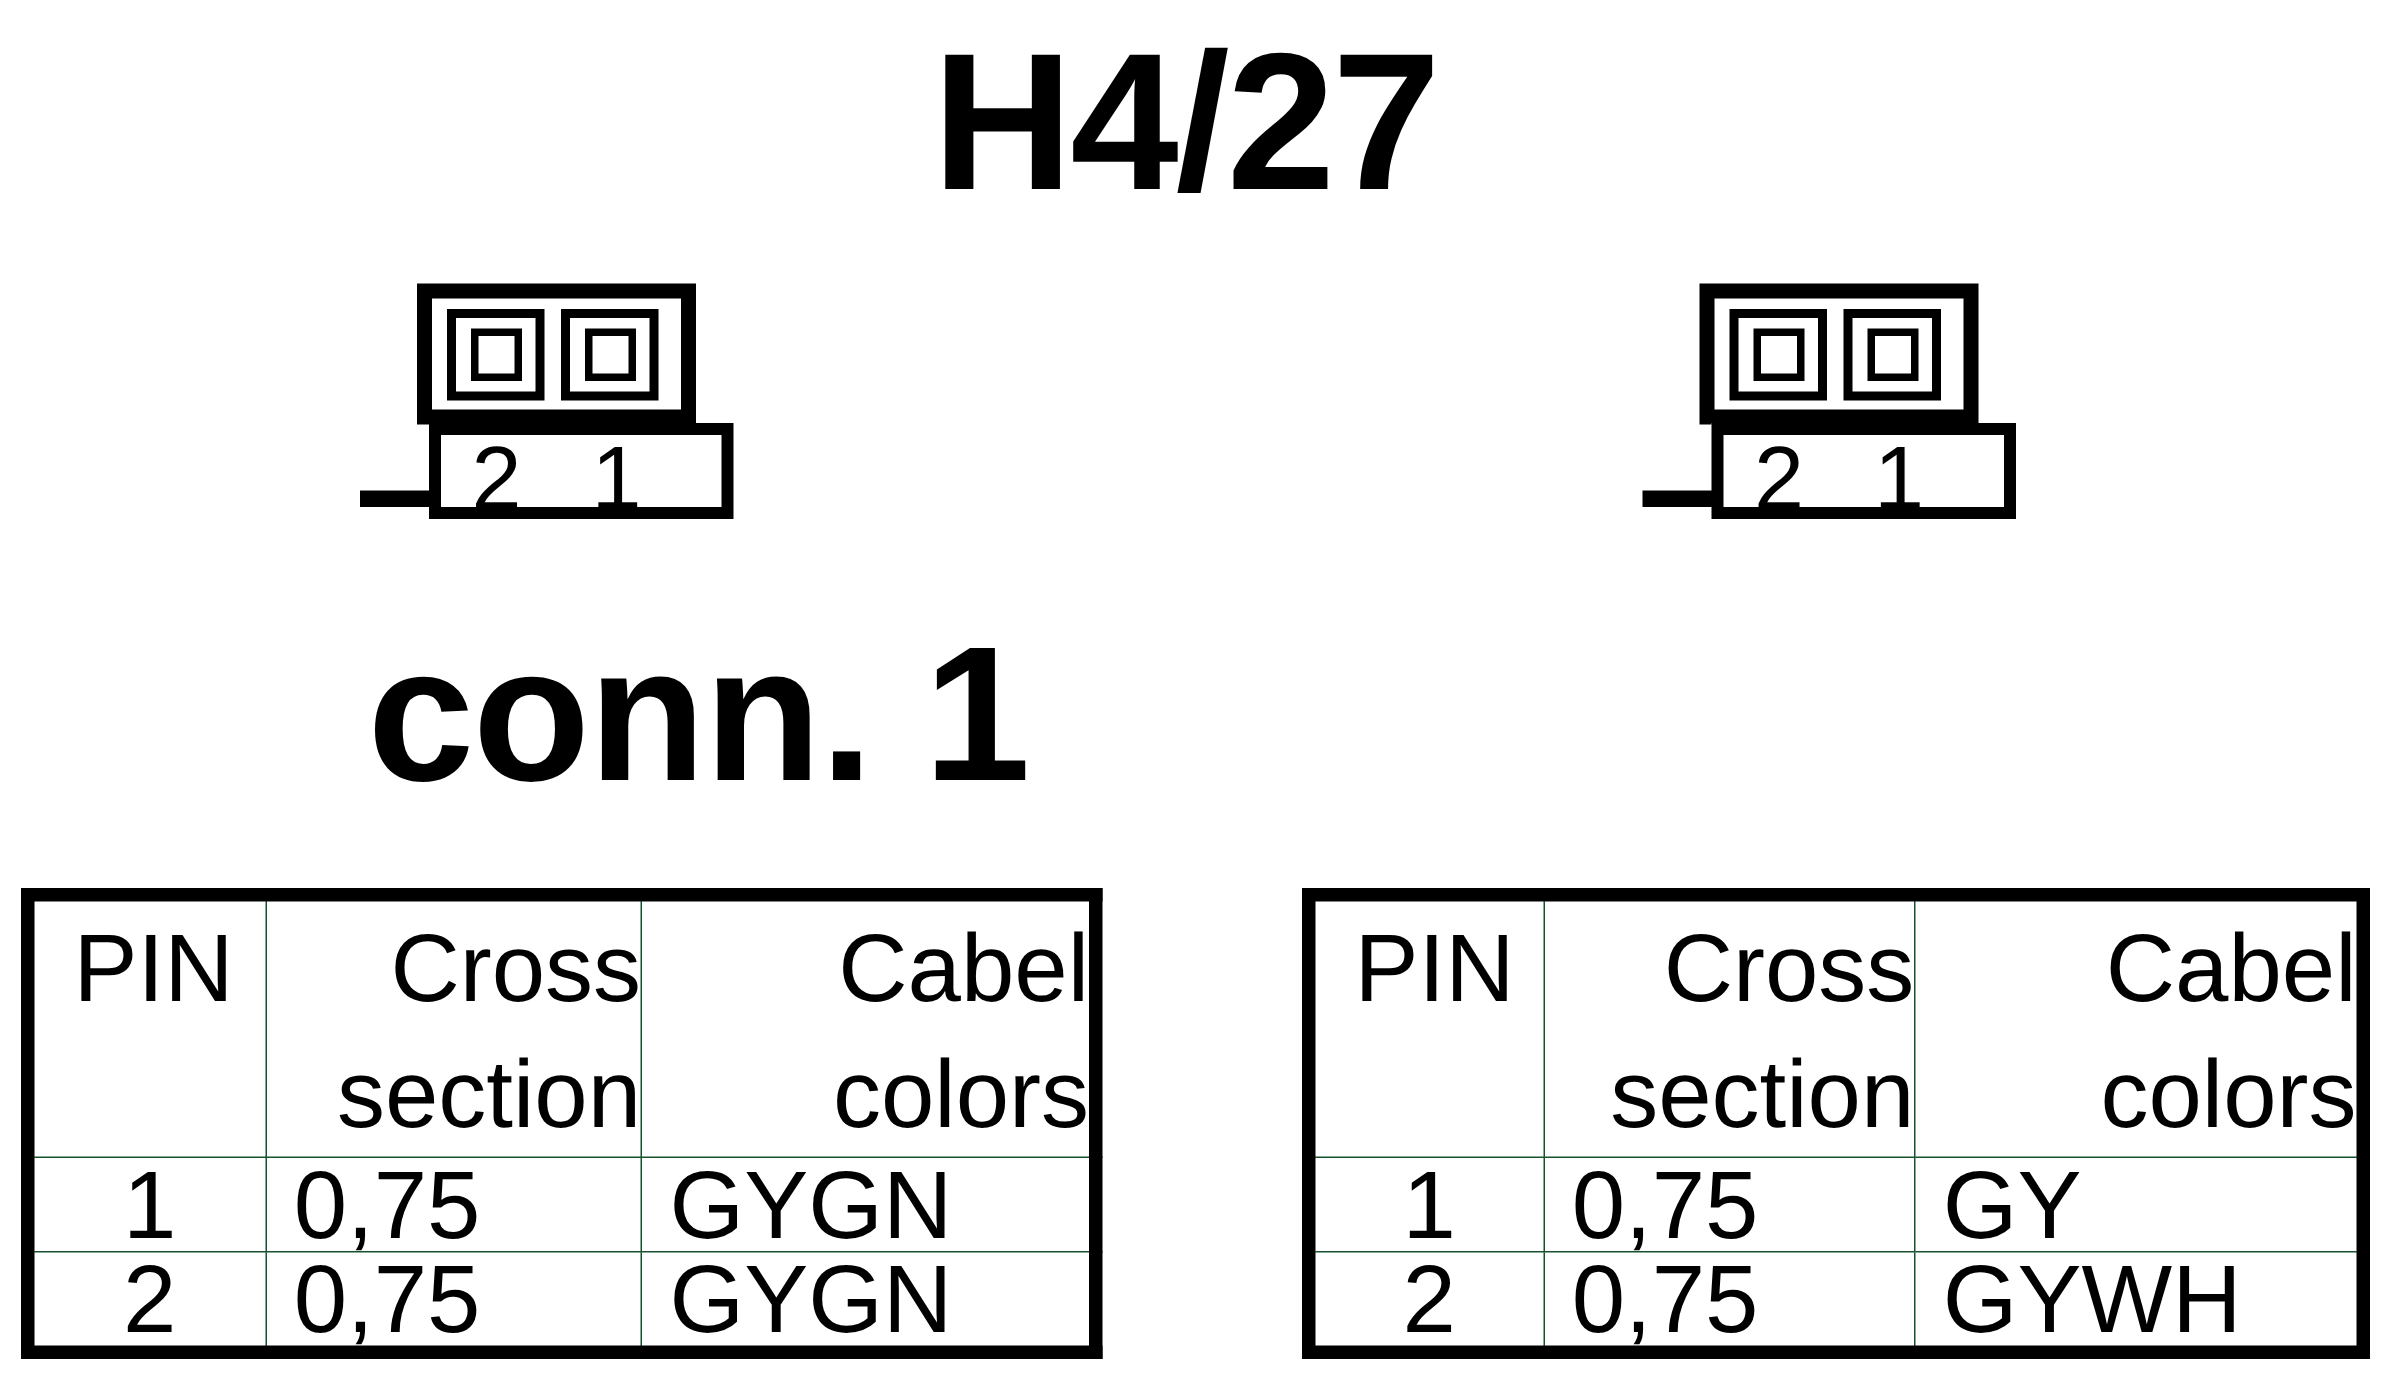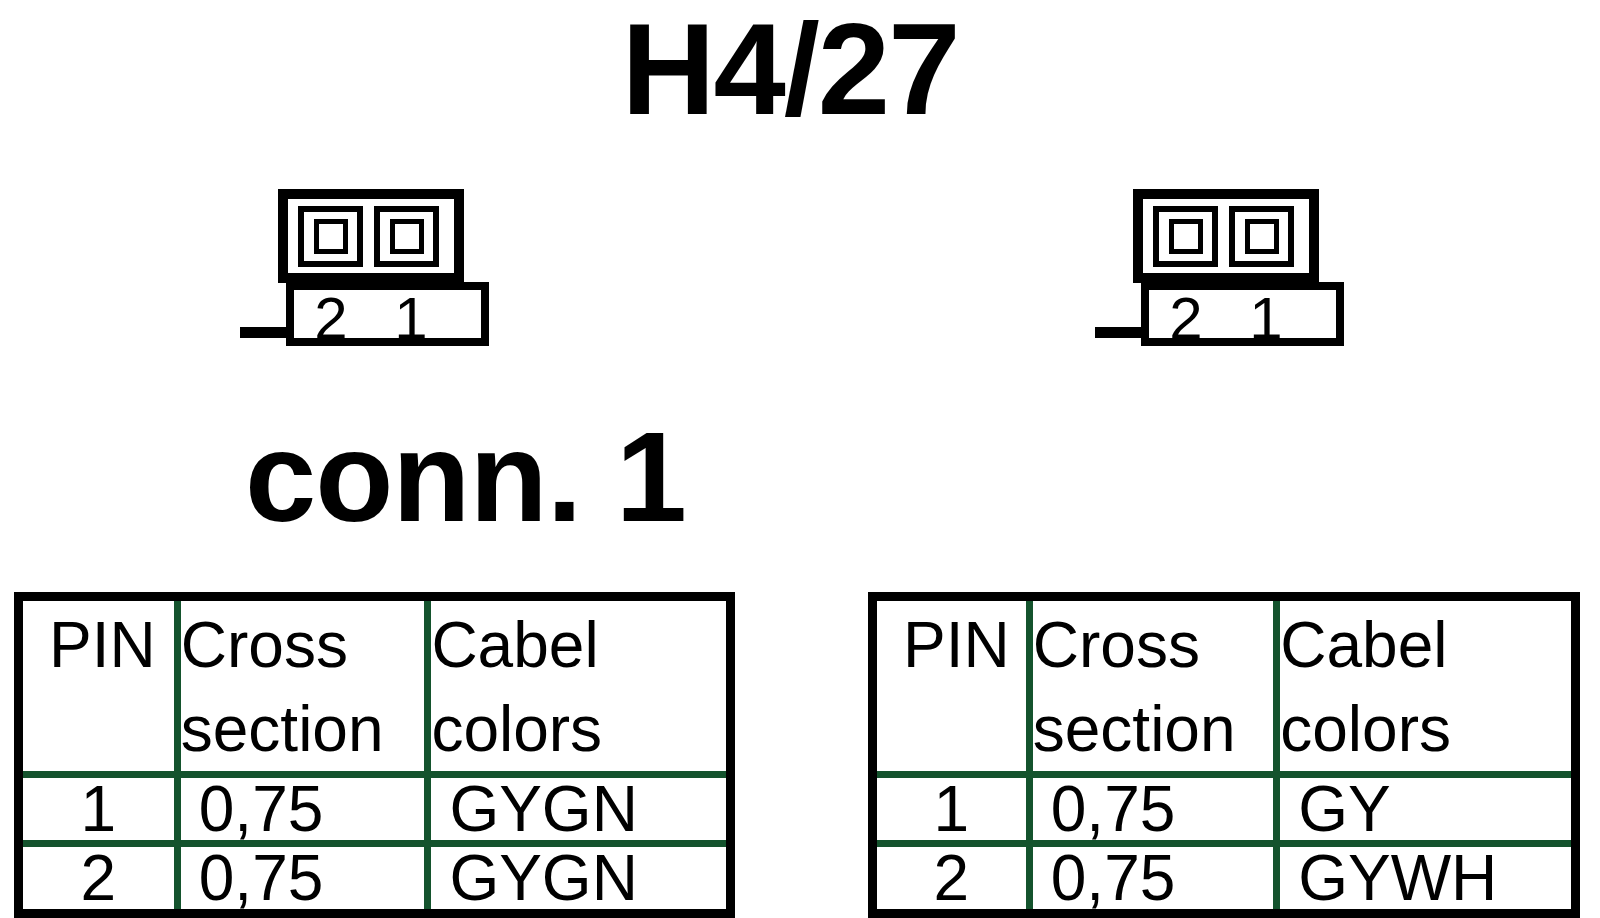--- a/index.html
+++ b/index.html
@@ -5,21 +5,21 @@
   * { margin:0; padding:0; box-sizing:border-box; }
   html,body { background:#ffffff; }
   body { font-family:"Liberation Sans", sans-serif; color:#000; }
   .page {
     position:relative; width:1600px; height:918px;
     background:#ffffff; overflow:hidden;
   }
 
   
   .page-title {
-    position:absolute; left:0; top:4px; width:1580px;
+    position:absolute; left:0; top:16px; width:1580px;
     font-size:130px; font-weight:bold; line-height:130px;
     text-align:center; letter-spacing:-2px;
   }
 
   
   .connector-figure { position:absolute; width:250px; height:175px; }
   .conn1-figure { left:240px; top:185px; }
   .conn2-figure { left:1095px; top:185px; }
 
   .housing {
@@ -60,26 +60,26 @@
   .conn2-label { left:936px; }
 
   
   table.pin-table {
     position:absolute; top:592px; border-collapse:collapse;
     table-layout:fixed; background:#fff; border:9px solid #000;
   }
   .conn1-table { left:14px;  width:721px; }
   .conn2-table { left:868px; width:712px; }
   .pin-table th, .pin-table td {
-    border:7px solid #14532d; font-weight:normal; font-size:64px;
+    border:1px solid #14532d; font-weight:normal; font-size:64px;
     overflow:hidden;
   }
   .pin-table th {
     height:145px; vertical-align:top; line-height:84px; padding-top:2px;
-    text-align:left;
+    text-align:right;
   }
   .pin-table th.pin-col { text-align:left; padding-left:26px; }
   .pin-table td { height:62px; line-height:62px; vertical-align:middle; }
   .pin-table td.pin-cell { text-align:center; }
   .pin-table td.value-cell { text-align:left; padding-left:18px; }
   col.c-pin   { width:22.3%; }
   col.c-cross { width:35.2%; }
   col.c-color { width:42.5%; }
 </style>
 </head>

